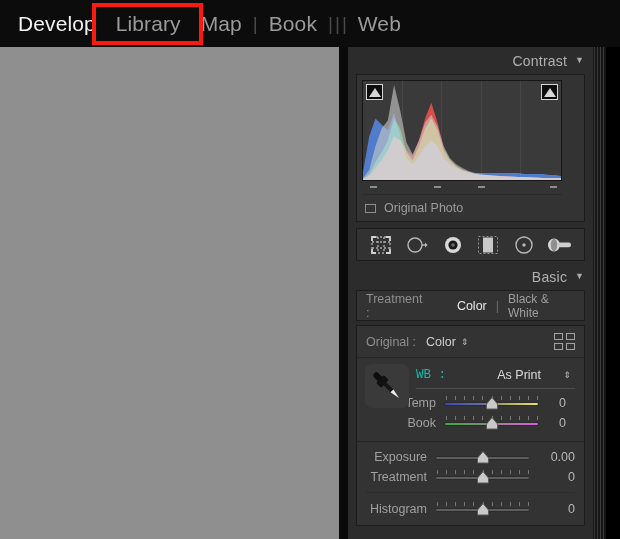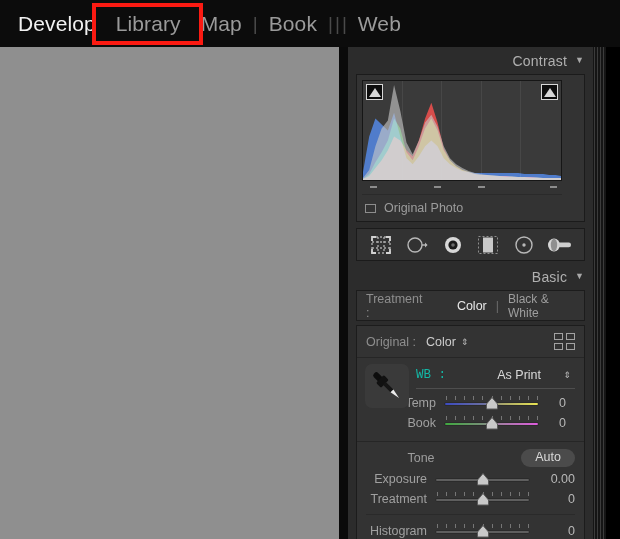--- a/index.html
+++ b/index.html
@@ -636,24 +636,20 @@
                   </svg>
               </span>
             </span>
             <span class="s-value">0</span>
           </div>
         </div>
 
         <div class="row-sep"></div>
 
         <div id="tone-group">
-          <div id="tone-head">
-            <span class="tone-title">Tone</span>
-            <span id="auto-button">Auto</span>
-          </div>
 
           <div class="slider-row">
             <span class="s-label">Exposure</span>
             <span class="s-track-wrap">
               <span class="s-track"></span>
               <span class="s-thumb" style="left:50%">
                 <svg width="14" height="13" viewBox="0 0 14 13">
                     <path d="M7 0.5 L12.5 7 L12.5 12 L1.5 12 L1.5 7 Z" fill="#c9c9c9" stroke="#5a5a5a" stroke-width="1"></path>
                   </svg>
               </span>

